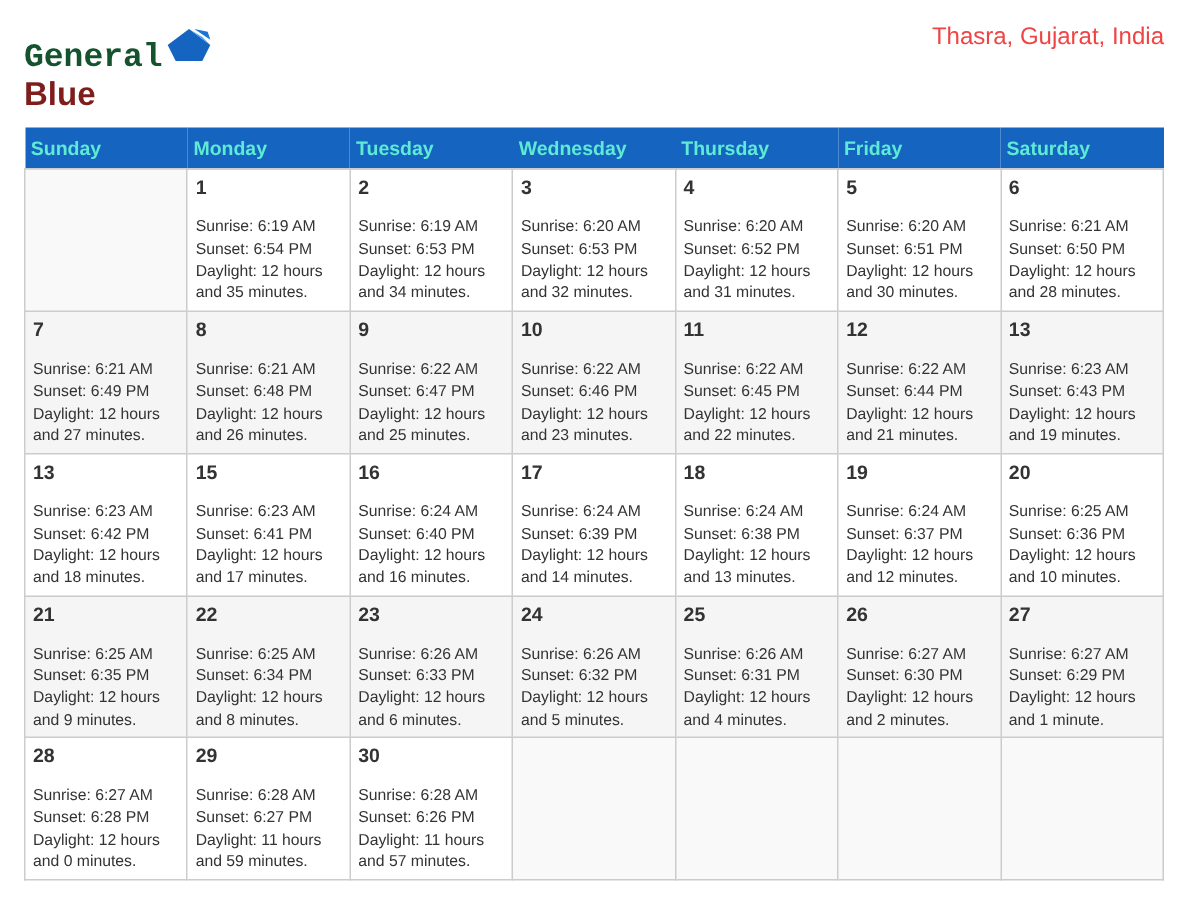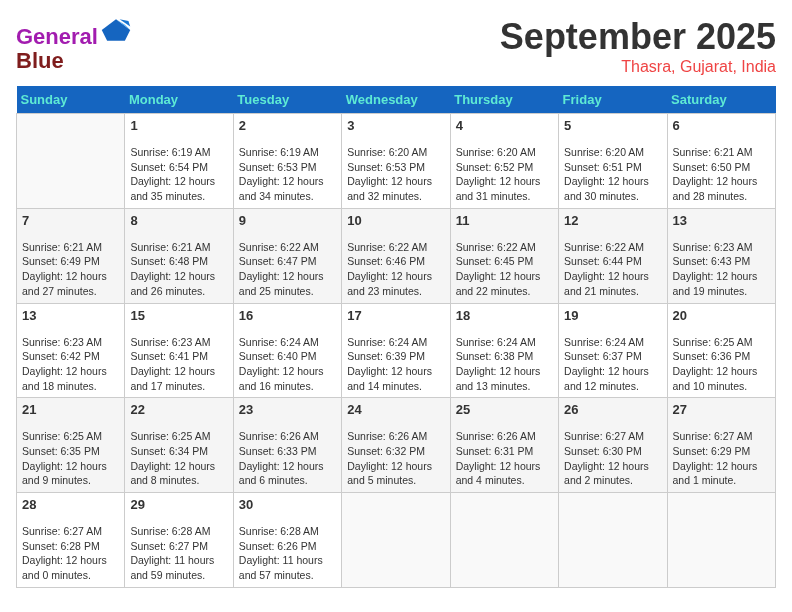--- a/index.html
+++ b/index.html
@@ -18,21 +18,21 @@
     }
     .logo {
       display: flex;
       align-items: center;
     }
     .logo-text {
       font-size: 22px;
       font-weight: bold;
       line-height: 1.1;
     }
-    .logo-general { color: #a21caf; }
+    .logo-general { color: #14532d; font-family: Liberation Mono, monospace; }
     .logo-blue { color: #7f1d1d; }
     .logo-icon {
       width: 32px;
       height: 28px;
       margin-left: 2px;
     }
     .month-info {
       text-align: right;
     }
     .month-title {
@@ -98,21 +98,20 @@
           <polygon points="22,2 34,10 32,4" fill="#1976d2"></polygon>
           <polygon points="18,2 34,14 28,8" fill="#42a5f5"></polygon>
         </svg>
       </div>
       <div class="logo-text">
         <span class="logo-blue">Blue</span>
       </div>
     </div>
   </div>
   <div class="month-info">
-    <div class="month-title">September 2025</div>
     <div class="month-subtitle">Thasra, Gujarat, India</div>
   </div>
 </div>
 
 <table>
   <thead>
     <tr>
     <th>Sunday</th>
         <th>Monday</th>
         <th>Tuesday</th>

